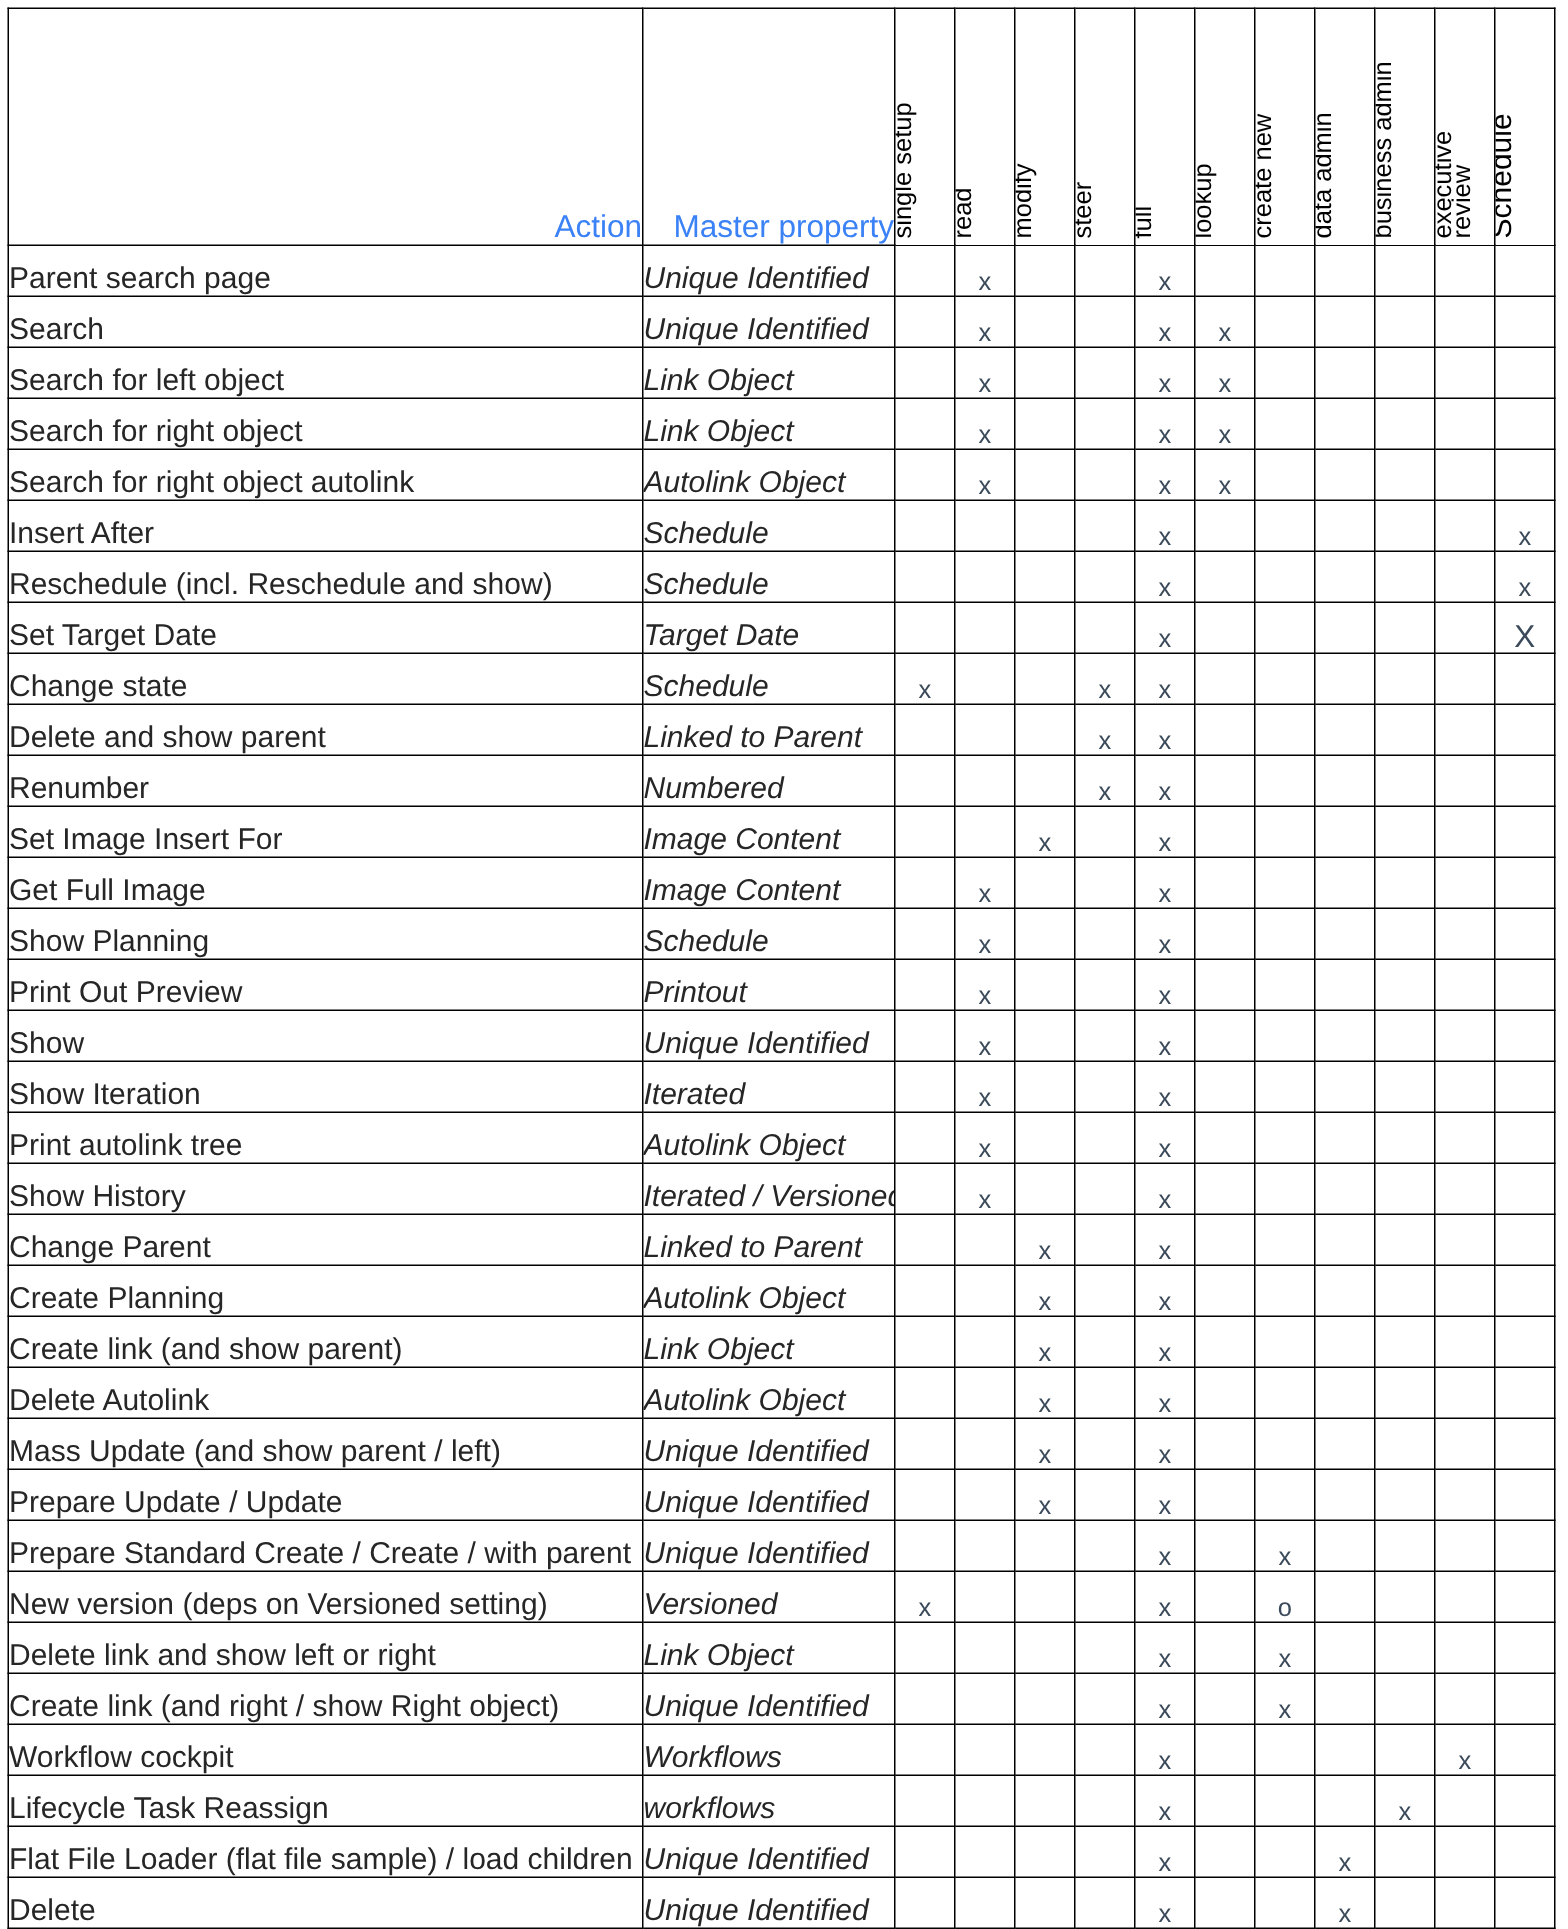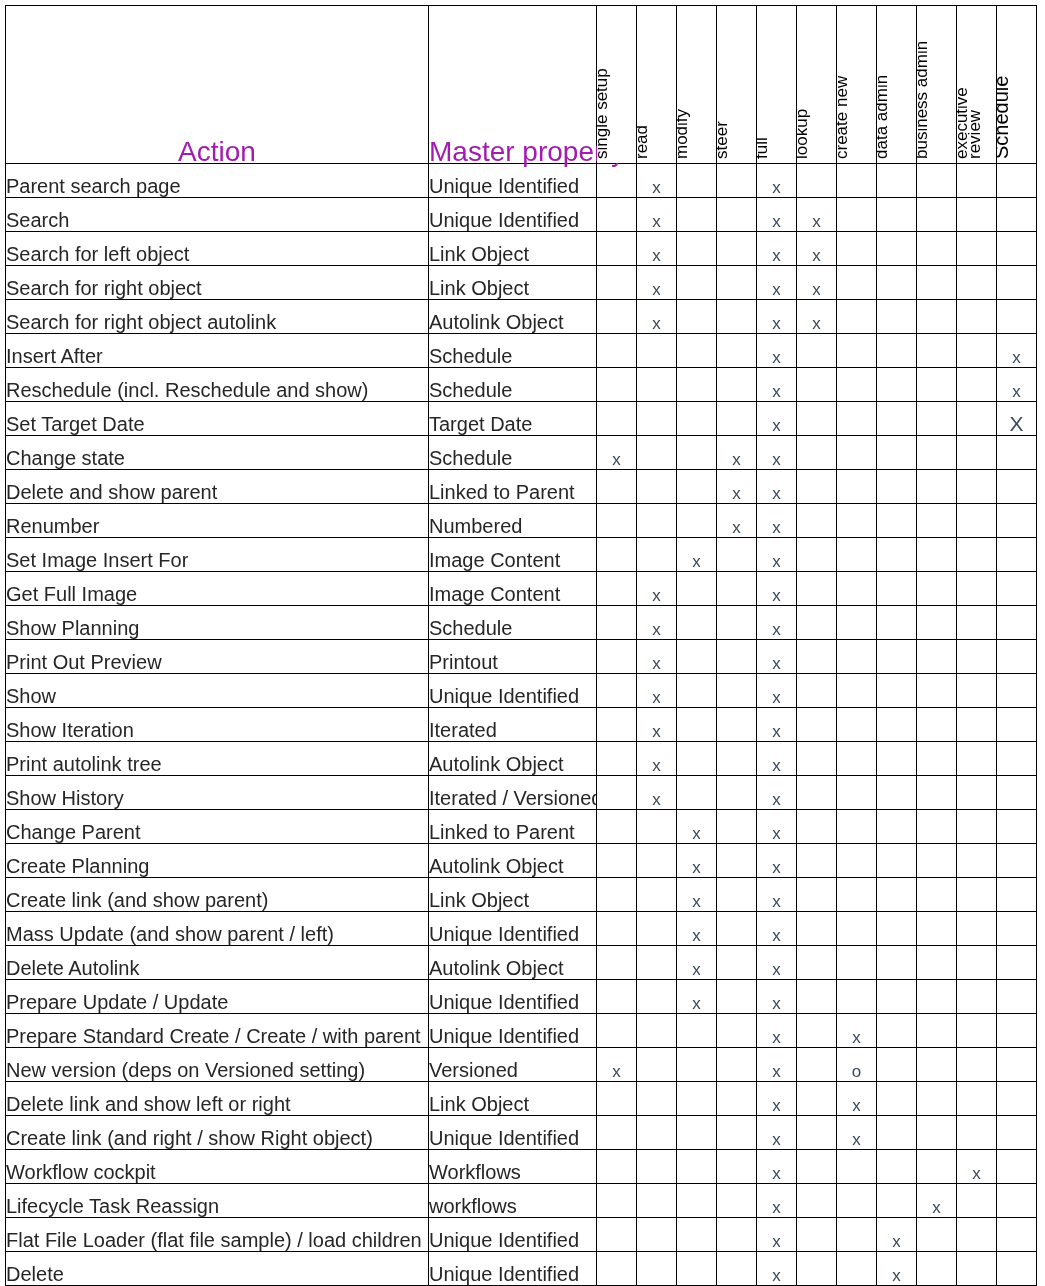--- a/index.html
+++ b/index.html
@@ -42,25 +42,25 @@
   
   col.c-action      { width: 423px; }
   col.c-master      { width: 168px; }
   col.c-flag        { width: 40px;  }
 
   
   tr.head-row { height: 157px; }
 
   th.head-action,
   th.head-master {
-    font-size: 28px;
+    font-size: 21px;
     line-height: 23px;
     padding: 0 0 4px 5px;
-    text-align: center;
-    color: #a21caf;
+    text-align: right;
+    color: #3b82f6;
     white-space: nowrap;
   }
 
   th.head-rot {
     position: relative;
     height: 157px;
     padding: 0;
     overflow: hidden;
   }
   th.head-rot .rotwrap {
@@ -97,21 +97,21 @@
   td.cell-action,
   td.cell-master {
     font-size: 20px;
     line-height: 22px;
     padding: 0 2px 3px 5px;
     text-align: left;
     color: #262626;
     white-space: nowrap;
     overflow: hidden;
   }
-  td.cell-master { padding-left: 4px; }
+  td.cell-master { padding-left: 4px; font-style: italic; }
 
   td.cell-flag {
     text-align: center;
     font-size: 17px;
     line-height: 18px;
     padding: 0 0 5px 0;
     color: #3b4a5a;
   }
   td.cell-flag .mark-big {
     font-size: 21px;
@@ -524,37 +524,37 @@
           <td class="cell-flag"><span></span></td>
           <td class="cell-flag"><span>x</span></td>
           <td class="cell-flag"><span></span></td>
           <td class="cell-flag"><span></span></td>
           <td class="cell-flag"><span></span></td>
           <td class="cell-flag"><span></span></td>
           <td class="cell-flag"><span></span></td>
           <td class="cell-flag"><span></span></td>
         </tr>
         <tr class="data-row">
-          <td class="cell-action">Mass Update (and show parent / left)</td>
-          <td class="cell-master">Unique Identified</td>
-          <td class="cell-flag"><span></span></td>
-          <td class="cell-flag"><span></span></td>
-          <td class="cell-flag"><span>x</span></td>
-          <td class="cell-flag"><span></span></td>
-          <td class="cell-flag"><span>x</span></td>
-          <td class="cell-flag"><span></span></td>
-          <td class="cell-flag"><span></span></td>
-          <td class="cell-flag"><span></span></td>
-          <td class="cell-flag"><span></span></td>
-          <td class="cell-flag"><span></span></td>
-          <td class="cell-flag"><span></span></td>
-        </tr>
-        <tr class="data-row">
           <td class="cell-action">Delete Autolink</td>
           <td class="cell-master">Autolink Object</td>
+          <td class="cell-flag"><span></span></td>
+          <td class="cell-flag"><span></span></td>
+          <td class="cell-flag"><span>x</span></td>
+          <td class="cell-flag"><span></span></td>
+          <td class="cell-flag"><span>x</span></td>
+          <td class="cell-flag"><span></span></td>
+          <td class="cell-flag"><span></span></td>
+          <td class="cell-flag"><span></span></td>
+          <td class="cell-flag"><span></span></td>
+          <td class="cell-flag"><span></span></td>
+          <td class="cell-flag"><span></span></td>
+        </tr>
+        <tr class="data-row">
+          <td class="cell-action">Mass Update (and show parent / left)</td>
+          <td class="cell-master">Unique Identified</td>
           <td class="cell-flag"><span></span></td>
           <td class="cell-flag"><span></span></td>
           <td class="cell-flag"><span>x</span></td>
           <td class="cell-flag"><span></span></td>
           <td class="cell-flag"><span>x</span></td>
           <td class="cell-flag"><span></span></td>
           <td class="cell-flag"><span></span></td>
           <td class="cell-flag"><span></span></td>
           <td class="cell-flag"><span></span></td>
           <td class="cell-flag"><span></span></td>

